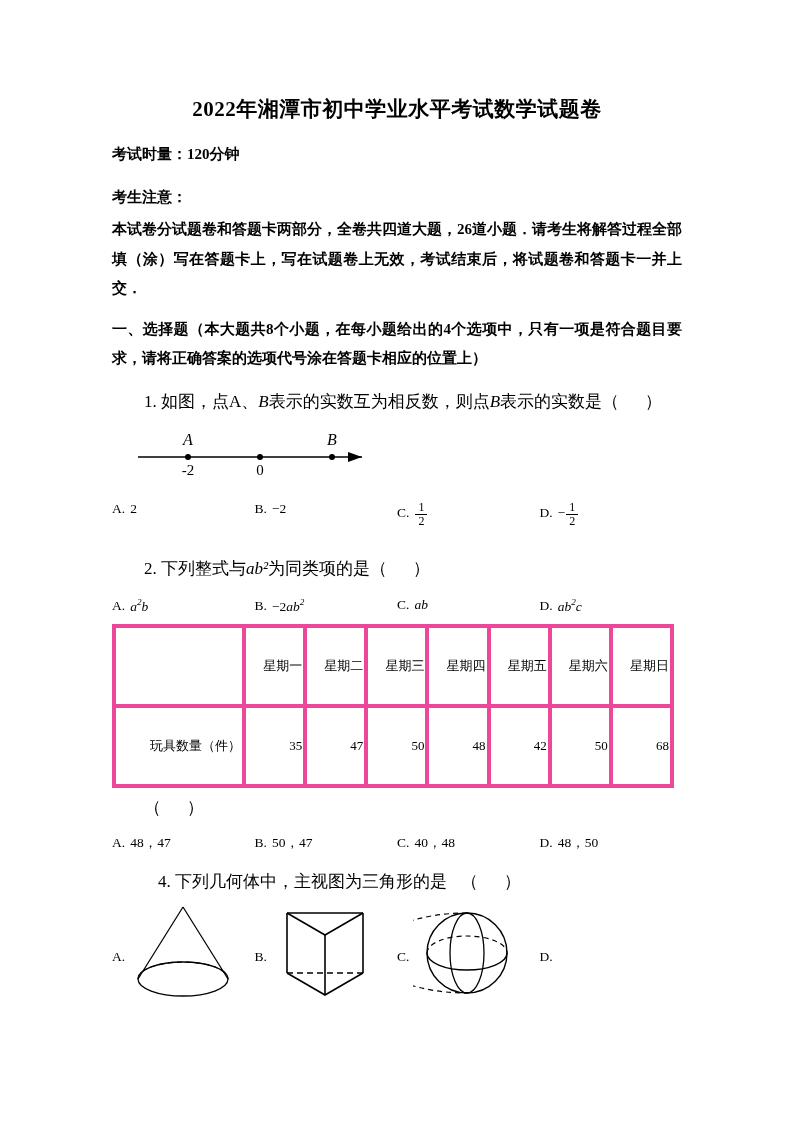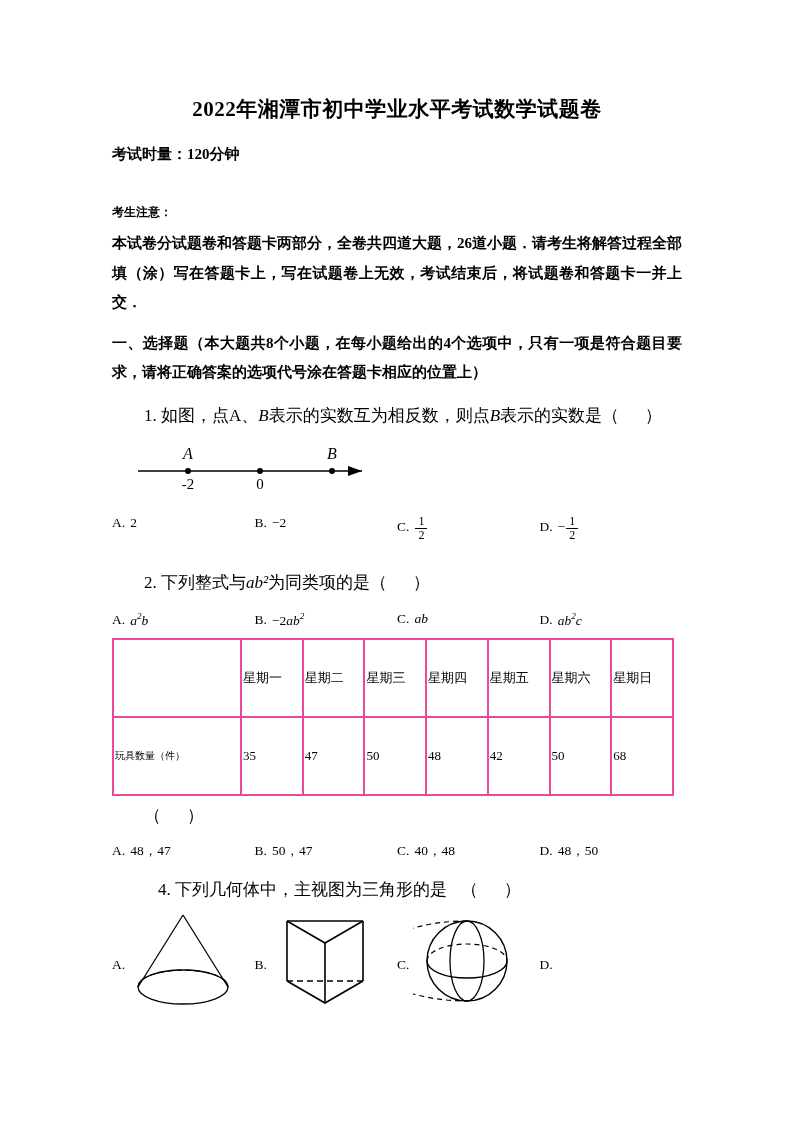--- a/index.html
+++ b/index.html
@@ -40,23 +40,23 @@
   }
   .doc-subtitle {
     text-align: left;
     font-size: 15px;
     font-weight: bold;
     margin-top: 22px;
   }
 
   
   .notice-head {
-    font-size: 12px;
-    font-weight: bold;
-    margin-top: 40px;
+    font-size: 15px;
+    font-weight: bold;
+    margin-top: 24px;
   }
   .notice-body {
     font-size: 15px;
     font-weight: bold;
     line-height: 1.95;
     margin-top: 8px;
     text-align: justify;
   }
 
   .section-head {
@@ -113,29 +113,29 @@
   }
 
   
   table.data-table {
     border-collapse: collapse;
     width: 562px;
     margin-top: 10px;
     table-layout: fixed;
   }
   table.data-table td {
-    border: 2px solid #ec4899;
-    text-align: left;
+    border: 4px solid #ec4899;
+    text-align: right;
     font-size: 13px;
     height: 74px;
     vertical-align: middle;
   }
   table.data-table td.rowhead {
     width: 124px;
-    font-size: 10px;
+    font-size: 13px;
   }
 
   
   .geo-row {
     display: flex;
     margin-top: 4px;
     align-items: flex-start;
   }
   .geo-cell {
     width: 25%;

